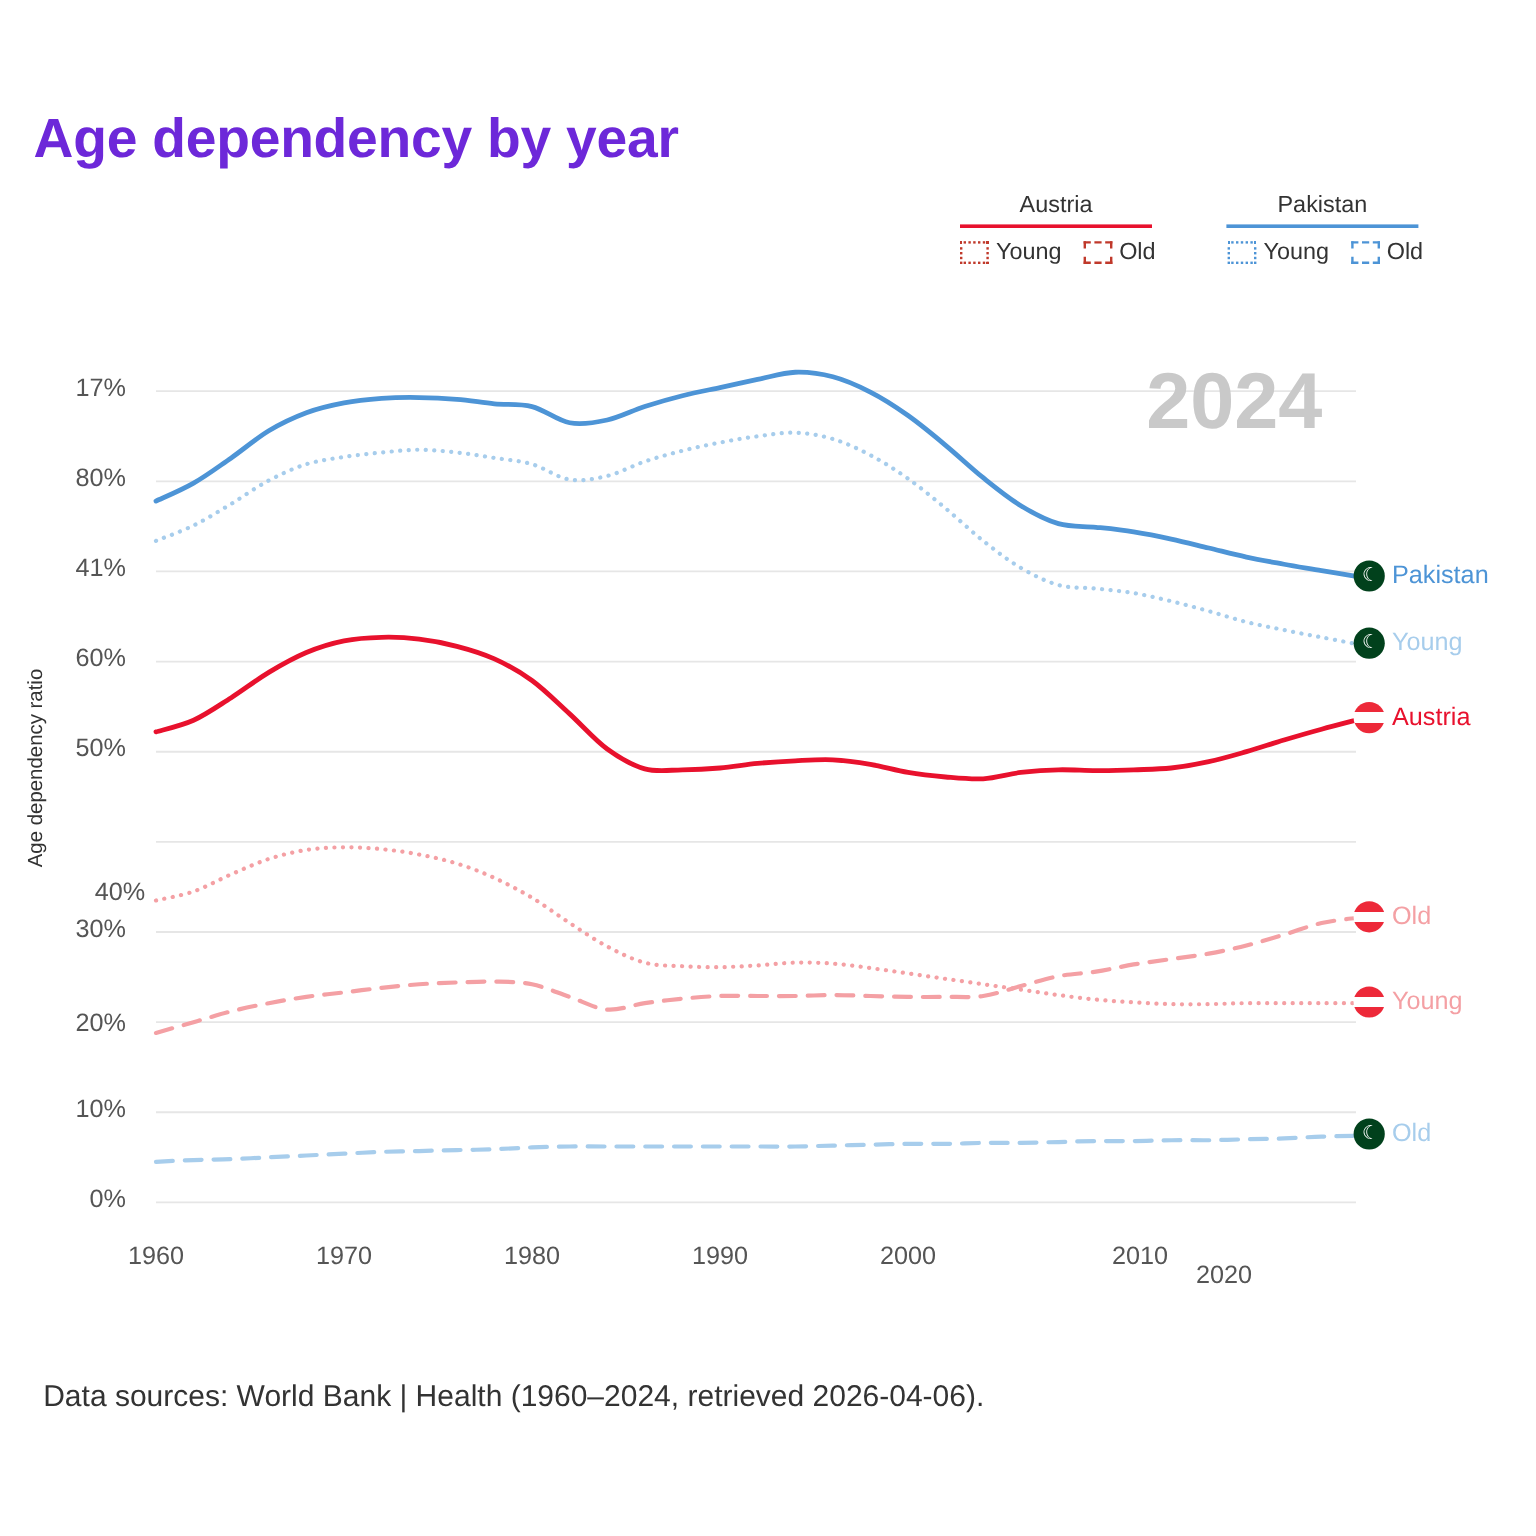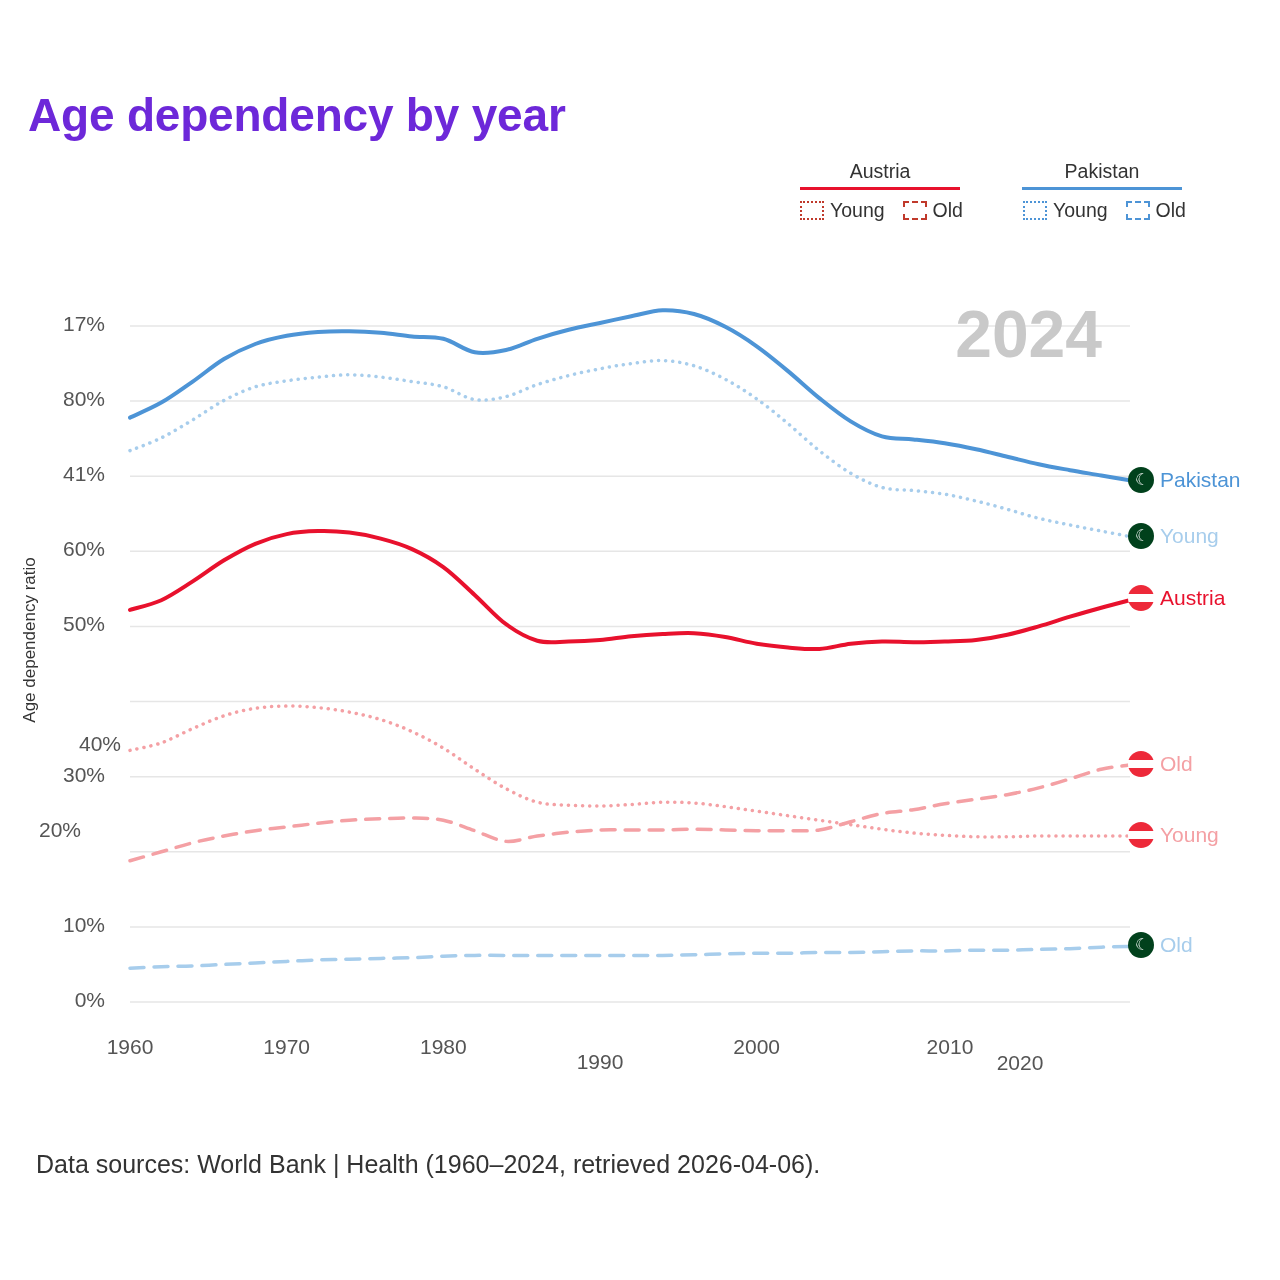--- a/index.html
+++ b/index.html
@@ -211,32 +211,32 @@
       <path d="M130.0,609.9 C135.2,608.3 150.9,604.9 161.3,600.2 C171.8,595.4 182.2,588.0 192.7,581.4 C203.1,574.7 213.6,566.6 224.0,560.3 C234.4,554.1 244.9,548.2 255.3,543.8 C265.8,539.4 276.2,536.2 286.7,534.1 C297.1,531.9 307.6,531.3 318.0,531.1 C328.4,530.8 338.9,531.3 349.3,532.6 C359.8,533.8 370.2,535.8 380.7,538.6 C391.1,541.3 401.6,544.3 412.0,549.1 C422.4,553.8 432.9,559.5 443.3,567.1 C453.8,574.7 464.2,585.4 474.7,594.9 C485.1,604.4 495.6,616.6 506.0,624.2 C516.4,631.8 526.9,637.8 537.3,640.7 C547.8,643.6 558.2,641.6 568.7,641.5 C579.1,641.3 589.6,640.8 600.0,640.0 C610.4,639.1 620.9,637.2 631.3,636.2 C641.8,635.2 652.2,634.5 662.7,634.0 C673.1,633.5 683.6,632.7 694.0,633.2 C704.4,633.7 714.9,635.2 725.3,637.0 C735.8,638.7 746.2,642.0 756.7,643.7 C767.1,645.5 777.6,646.6 788.0,647.5 C798.4,648.4 808.9,649.6 819.3,649.0 C829.8,648.4 840.2,645.0 850.7,643.7 C861.1,642.5 871.6,641.7 882.0,641.5 C892.4,641.2 902.9,642.2 913.3,642.2 C923.8,642.2 934.2,641.8 944.7,641.5 C955.1,641.1 965.6,641.1 976.0,640.0 C986.4,638.8 996.9,637.0 1007.3,634.7 C1017.8,632.5 1028.2,629.4 1038.7,626.4 C1049.1,623.4 1059.6,619.8 1070.0,616.7 C1080.4,613.6 1090.9,610.5 1101.3,607.7 C1111.8,604.8 1127.4,600.8 1132.7,599.4" fill="none" stroke="#e8112d" stroke-width="4" stroke-linecap="round" stroke-linejoin="round"></path>
       <path d="M130.0,750.4 C135.2,749.1 150.9,746.5 161.3,742.9 C171.8,739.2 182.2,733.1 192.7,728.6 C203.1,724.1 213.6,719.2 224.0,715.8 C234.4,712.4 244.9,709.9 255.3,708.3 C265.8,706.7 276.2,706.2 286.7,706.1 C297.1,705.9 307.6,706.6 318.0,707.6 C328.4,708.6 338.9,710.1 349.3,712.1 C359.8,714.1 370.2,716.3 380.7,719.6 C391.1,722.8 401.6,726.8 412.0,731.6 C422.4,736.4 432.9,741.9 443.3,748.1 C453.8,754.4 464.2,762.4 474.7,769.2 C485.1,775.9 495.6,783.2 506.0,788.7 C516.4,794.2 526.9,799.5 537.3,802.2 C547.8,805.0 558.2,804.6 568.7,805.2 C579.1,805.8 589.6,806.1 600.0,806.0 C610.4,805.8 620.9,805.1 631.3,804.5 C641.8,803.8 652.2,802.5 662.7,802.2 C673.1,802.0 683.6,802.2 694.0,803.0 C704.4,803.7 714.9,805.3 725.3,806.7 C735.8,808.1 746.2,809.7 756.7,811.2 C767.1,812.7 777.6,814.2 788.0,815.7 C798.4,817.2 808.9,818.7 819.3,820.2 C829.8,821.7 840.2,823.2 850.7,824.7 C861.1,826.2 871.6,827.9 882.0,829.2 C892.4,830.6 902.9,832.0 913.3,833.0 C923.8,834.0 934.2,834.6 944.7,835.3 C955.1,835.9 965.6,836.5 976.0,836.8 C986.4,837.0 996.9,836.9 1007.3,836.8 C1017.8,836.6 1028.2,836.1 1038.7,836.0 C1049.1,835.9 1059.6,836.0 1070.0,836.0 C1080.4,836.0 1090.9,836.0 1101.3,836.0 C1111.8,836.0 1127.4,836.0 1132.7,836.0" fill="none" stroke="#f4a0a4" stroke-width="3.5" stroke-linecap="round" stroke-linejoin="round" stroke-dasharray="0.1 7"></path>
       <path d="M130.0,860.8 C135.2,859.3 150.9,854.8 161.3,851.8 C171.8,848.8 182.2,845.4 192.7,842.8 C203.1,840.1 213.6,838.0 224.0,836.0 C234.4,834.0 244.9,832.2 255.3,830.7 C265.8,829.2 276.2,828.2 286.7,827.0 C297.1,825.7 307.6,824.4 318.0,823.2 C328.4,822.1 338.9,821.0 349.3,820.2 C359.8,819.5 370.2,819.1 380.7,818.7 C391.1,818.4 401.6,817.7 412.0,818.0 C422.4,818.2 432.9,818.1 443.3,820.2 C453.8,822.4 464.2,827.2 474.7,830.7 C485.1,834.3 495.6,840.4 506.0,841.3 C516.4,842.1 526.9,837.5 537.3,836.0 C547.8,834.5 558.2,833.3 568.7,832.2 C579.1,831.2 589.6,830.4 600.0,830.0 C610.4,829.6 620.9,830.0 631.3,830.0 C641.8,830.0 652.2,830.1 662.7,830.0 C673.1,829.9 683.6,829.2 694.0,829.2 C704.4,829.2 714.9,829.7 725.3,830.0 C735.8,830.2 746.2,830.6 756.7,830.7 C767.1,830.9 777.6,830.9 788.0,830.7 C798.4,830.6 808.9,831.5 819.3,830.0 C829.8,828.5 840.2,824.5 850.7,821.7 C861.1,819.0 871.6,815.5 882.0,813.5 C892.4,811.5 902.9,811.3 913.3,809.7 C923.8,808.1 934.2,805.5 944.7,803.7 C955.1,802.0 965.6,800.7 976.0,799.2 C986.4,797.7 996.9,796.6 1007.3,794.7 C1017.8,792.8 1028.2,790.6 1038.7,787.9 C1049.1,785.3 1059.6,782.0 1070.0,778.9 C1080.4,775.8 1090.9,771.5 1101.3,769.2 C1111.8,766.8 1127.4,765.4 1132.7,764.6" fill="none" stroke="#f4a0a4" stroke-width="3.5" stroke-linecap="round" stroke-linejoin="round" stroke-dasharray="14 10"></path>
       <path d="M130.0,968.2 C135.2,967.9 150.9,967.1 161.3,966.7 C171.8,966.3 182.2,966.3 192.7,965.9 C203.1,965.6 213.6,964.9 224.0,964.4 C234.4,963.9 244.9,963.4 255.3,962.9 C265.8,962.4 276.2,961.9 286.7,961.4 C297.1,960.9 307.6,960.3 318.0,959.9 C328.4,959.6 338.9,959.4 349.3,959.2 C359.8,958.9 370.2,958.7 380.7,958.4 C391.1,958.2 401.6,958.1 412.0,957.7 C422.4,957.3 432.9,956.6 443.3,956.2 C453.8,955.8 464.2,955.6 474.7,955.4 C485.1,955.3 495.6,955.4 506.0,955.4 C516.4,955.4 526.9,955.4 537.3,955.4 C547.8,955.4 558.2,955.4 568.7,955.4 C579.1,955.4 589.6,955.4 600.0,955.4 C610.4,955.4 620.9,955.4 631.3,955.4 C641.8,955.4 652.2,955.6 662.7,955.4 C673.1,955.3 683.6,954.9 694.0,954.7 C704.4,954.4 714.9,954.2 725.3,953.9 C735.8,953.7 746.2,953.3 756.7,953.2 C767.1,953.1 777.6,953.3 788.0,953.2 C798.4,953.1 808.9,952.6 819.3,952.4 C829.8,952.3 840.2,952.6 850.7,952.4 C861.1,952.3 871.6,951.9 882.0,951.7 C892.4,951.4 902.9,951.0 913.3,950.9 C923.8,950.8 934.2,951.0 944.7,950.9 C955.1,950.8 965.6,950.3 976.0,950.2 C986.4,950.0 996.9,950.3 1007.3,950.2 C1017.8,950.0 1028.2,949.7 1038.7,949.4 C1049.1,949.2 1059.6,949.0 1070.0,948.7 C1080.4,948.3 1090.9,947.5 1101.3,947.2 C1111.8,946.8 1127.4,946.5 1132.7,946.4" fill="none" stroke="#a7cdec" stroke-width="3.5" stroke-linecap="round" stroke-linejoin="round" stroke-dasharray="14 10"></path>
     </svg>
 
   <div class="y-axis-title">Age dependency ratio</div>
   <div class="year-watermark">2024</div>
 <div class="tick-label-y" style="left: 15px; top: 988px;">0%</div>
     <div class="tick-label-y" style="left: 15px; top: 912.889px;">10%</div>
-    <div class="tick-label-y" style="left: 15px; top: 818px; text-align: center;">20%</div>
+    <div class="tick-label-y" style="left: 15px; top: 841px;">20%</div>
     <div class="tick-label-y" style="left: 15px; top: 762.667px;">30%</div>
     <div class="tick-label-y" style="left: 31px; top: 687.556px; margin-top: 44px;">40%</div>
     <div class="tick-label-y" style="left: 15px; top: 612.444px;">50%</div>
     <div class="tick-label-y" style="left: 15px; top: 537.333px;">60%</div>
     <div class="tick-label-y" style="left: 15px; top: 462.222px;">41%</div>
     <div class="tick-label-y" style="left: 15px; top: 387.111px;">80%</div>
     <div class="tick-label-y" style="left: 15px; top: 312px;">17%</div>
     <div class="tick-label-x" style="left: 70px; top: 1035px;">1960</div>
     <div class="tick-label-x" style="left: 226.667px; top: 1035px;">1970</div>
     <div class="tick-label-x" style="left: 383.333px; top: 1035px;">1980</div>
-    <div class="tick-label-x" style="left: 540px; top: 1035px; margin-top: 15px;">1990</div>
+    <div class="tick-label-x" style="left: 540px; top: 1035px;">1990</div>
     <div class="tick-label-x" style="left: 696.667px; top: 1035px;">2000</div>
     <div class="tick-label-x" style="left: 853.333px; top: 1035px; text-align: right;">2010</div>
     <div class="tick-label-x" style="left: 960px; top: 1035px; margin-top: 16px;">2020</div>
     <div class="end-label" style="left: 1128px; top: 466.729px;">
       <span class="flag flag-pk"></span>
       <span class="lbl-pakistan">Pakistan</span>
     </div>
     <div class="end-label" style="left: 1128px; top: 523.062px;">
       <span class="flag flag-pk"></span>
       <span class="lbl-p-young">Young</span>

